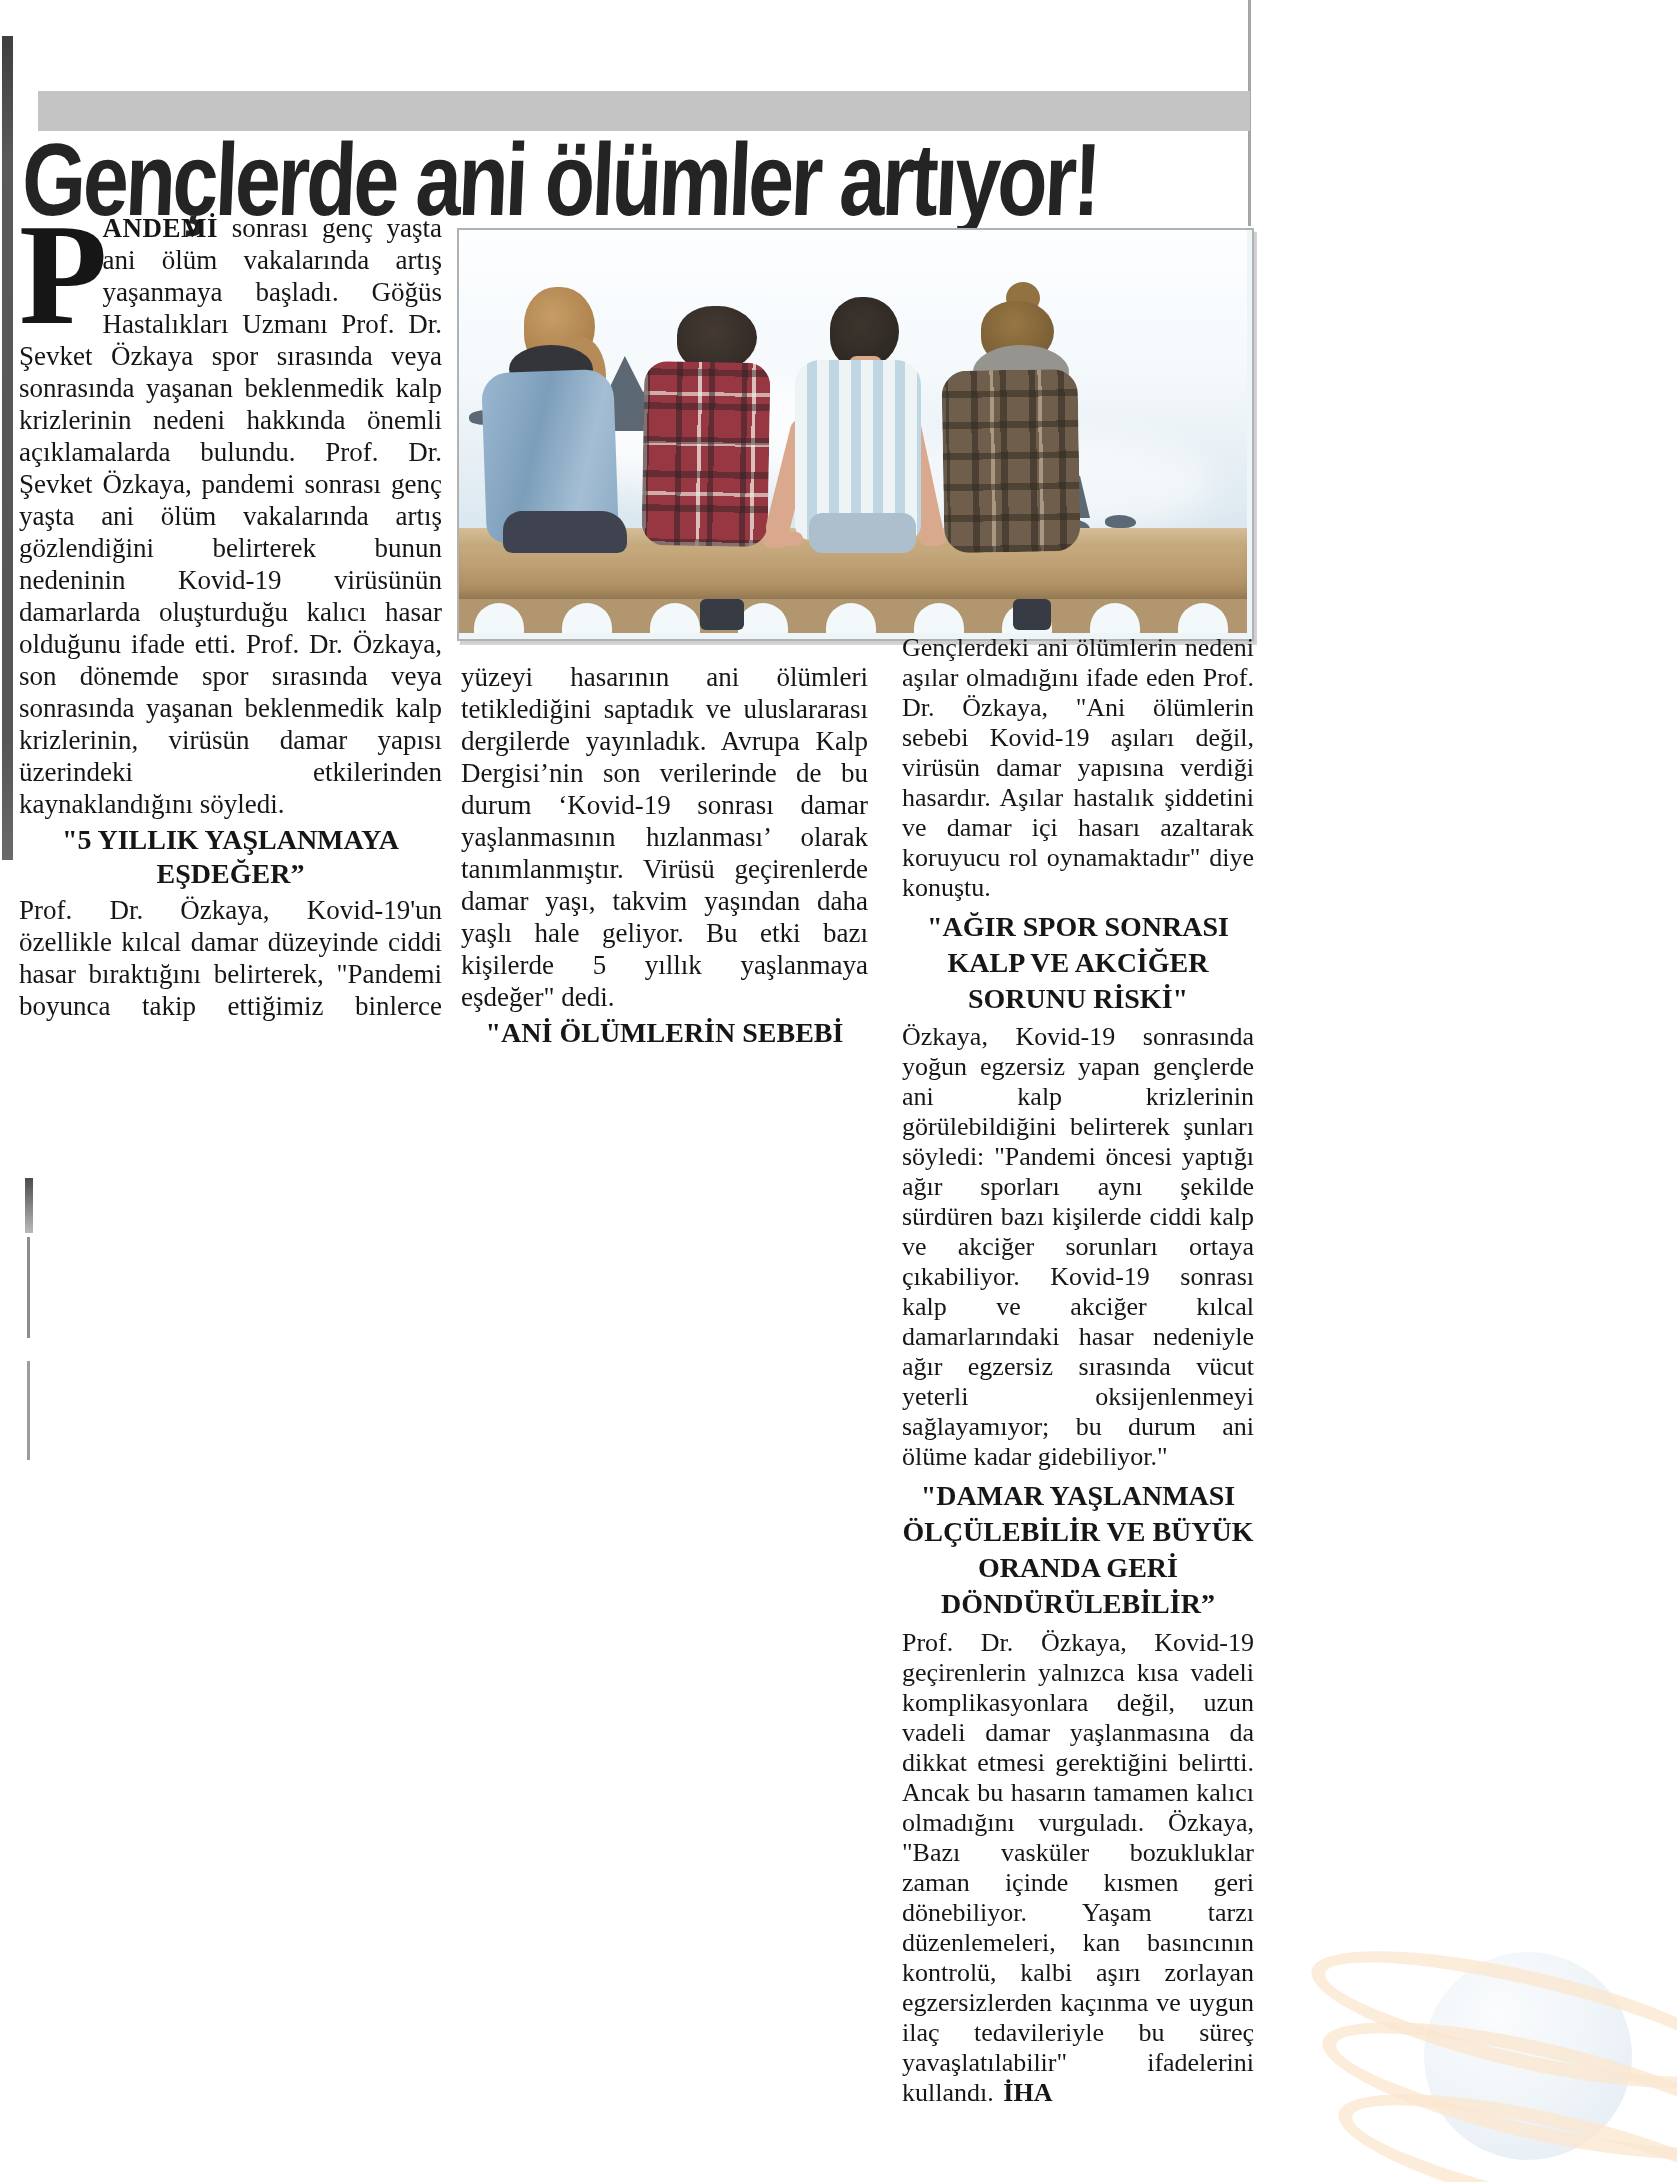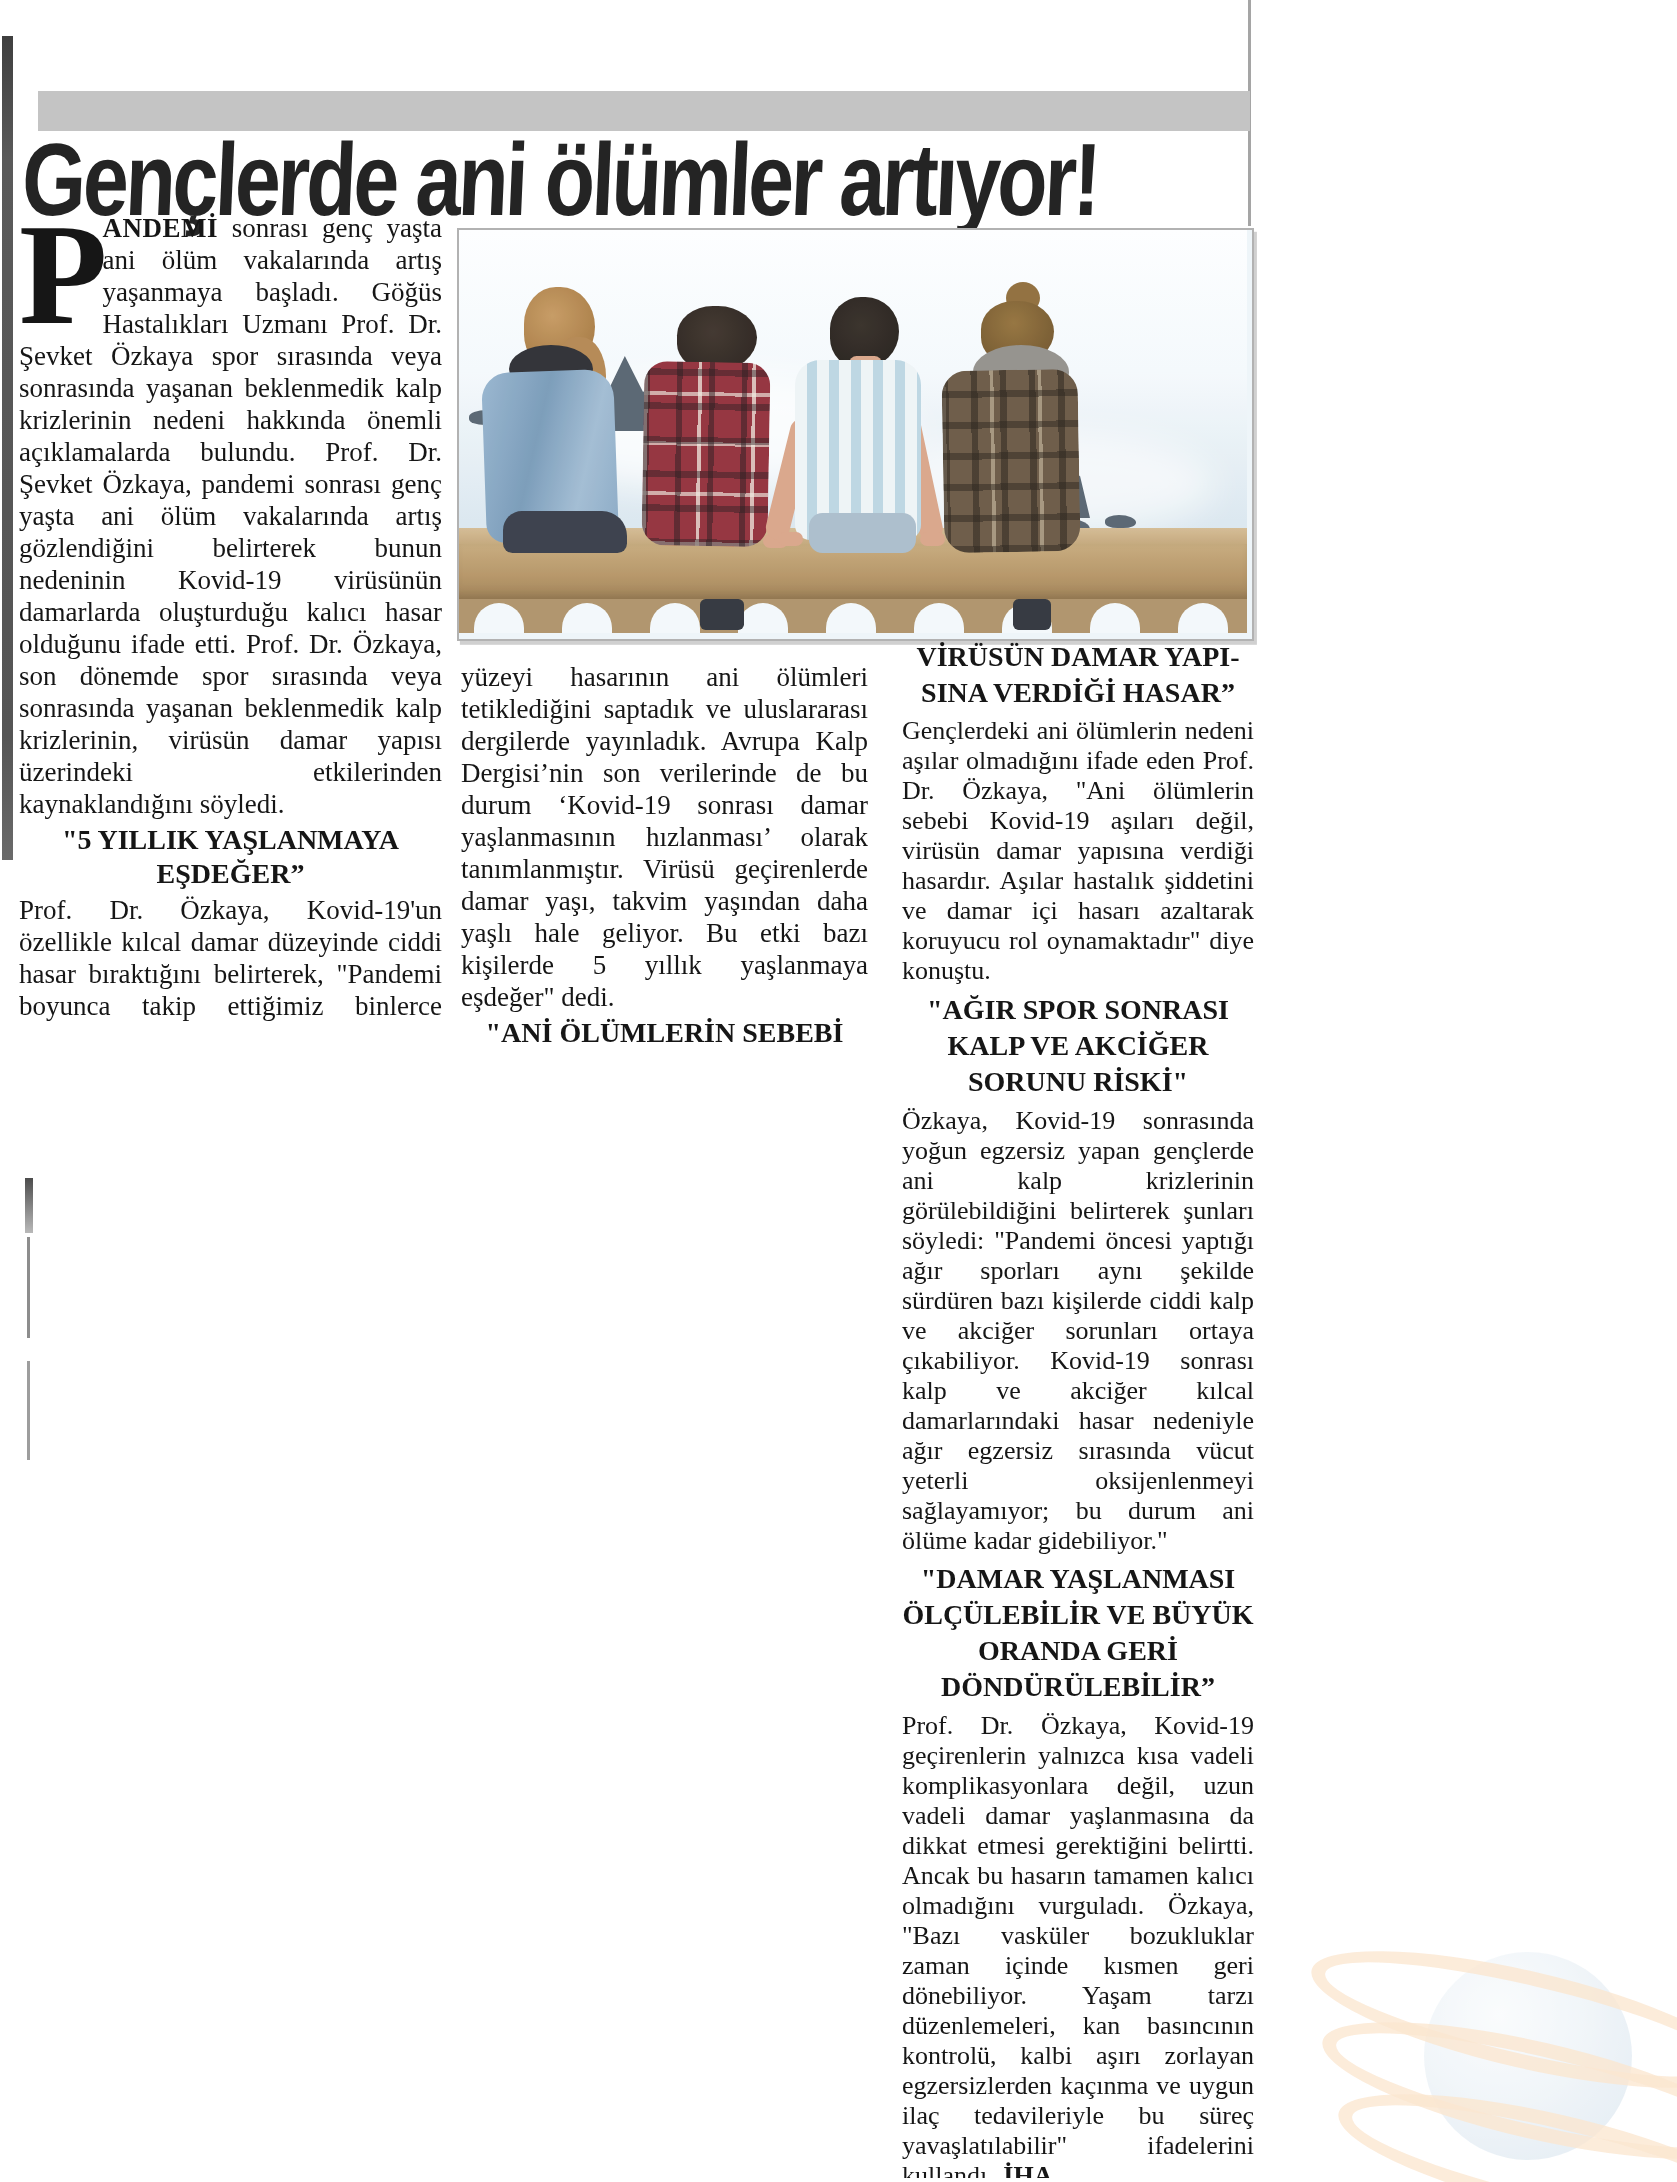--- a/index.html
+++ b/index.html
@@ -194,21 +194,20 @@
     <div class="subhead">"5 YILLIK YAŞLANMAYA EŞDEĞER”</div>
     <p>Prof. Dr. Özkaya, Kovid-19'un özellikle kılcal damar düzeyinde ciddi hasar bıraktığını belirterek, "Pandemi boyunca takip ettiğimiz binlerce hastada ‘endotelit’ dediğimiz damar iç</p>
   </div>
 
   <div class="col col2">
     <p>yüzeyi hasarının ani ölümleri tetiklediğini saptadık ve uluslararası dergilerde yayınladık. Avrupa Kalp Dergisi’nin son verilerinde de bu durum ‘Kovid-19 sonrası damar yaşlanmasının hızlanması’ olarak tanımlanmıştır. Virüsü geçirenlerde damar yaşı, takvim yaşından daha yaşlı hale geliyor. Bu etki bazı kişilerde 5 yıllık yaşlanmaya eşdeğer" dedi.</p>
     <div class="subhead">"ANİ ÖLÜMLERİN SEBEBİ</div>
   </div>
 
   <div class="col col3">
-    <div class="subhead">VİRÜSÜN DAMAR YAPI-SINA VERDİĞİ HASAR”</div>
     <p>Gençlerdeki ani ölümlerin nedeni aşılar olmadığını ifade eden Prof. Dr. Özkaya, "Ani ölümlerin sebebi Kovid-19 aşıları değil, virüsün damar yapısına verdiği hasardır. Aşılar hastalık şiddetini ve damar içi hasarı azaltarak koruyucu rol oynamaktadır" diye konuştu.</p>
     <div class="subhead">"AĞIR SPOR SONRASI KALP VE AKCİĞER SORUNU RİSKİ"</div>
     <p>Özkaya, Kovid-19 sonrasında yoğun egzersiz yapan gençlerde ani kalp krizlerinin görülebildiğini belirterek şunları söyledi: "Pandemi öncesi yaptığı ağır sporları aynı şekilde sürdüren bazı kişilerde ciddi kalp ve akciğer sorunları ortaya çıkabiliyor. Kovid-19 sonrası kalp ve akciğer kılcal damarlarındaki hasar nedeniyle ağır egzersiz sırasında vücut yeterli oksijenlenmeyi sağlayamıyor; bu durum ani ölüme kadar gidebiliyor."</p>
     <div class="subhead">"DAMAR YAŞLANMASI ÖLÇÜLEBİLİR VE BÜYÜK ORANDA GERİ DÖNDÜRÜLEBİLİR”</div>
     <p><span>Prof. Dr. Özkaya, Kovid-19 geçirenlerin yalnızca kısa vadeli komplikasyonlara değil, uzun vadeli damar yaşlanmasına da dikkat etmesi gerektiğini belirtti. Ancak bu hasarın tamamen kalıcı olmadığını vurguladı. Özkaya, "Bazı vasküler bozukluklar zaman içinde kısmen geri dönebiliyor. Yaşam tarzı düzenlemeleri, kan basıncının kontrolü, kalbi aşırı zorlayan egzersizlerden kaçınma ve uygun ilaç tedavileriyle bu süreç yavaşlatılabilir" ifadelerini kullandı.</span><span class="agency">İHA</span></p>
   </div>
 
 </div>
 
 

